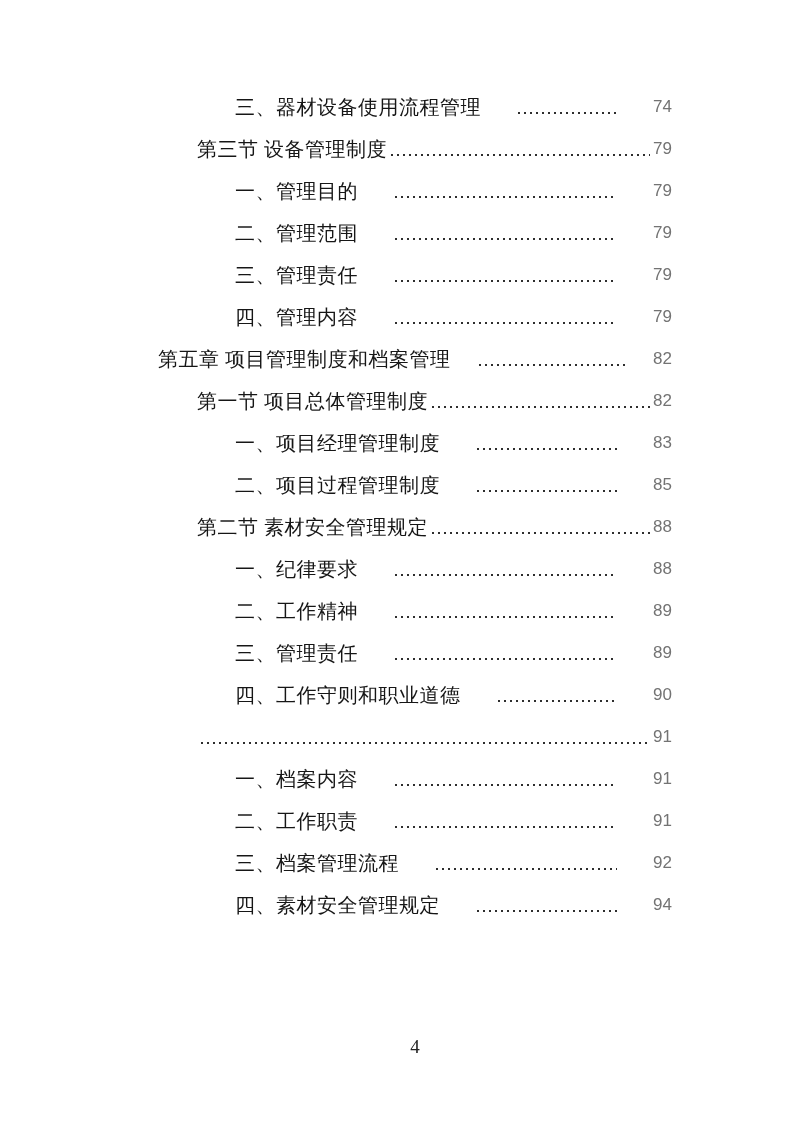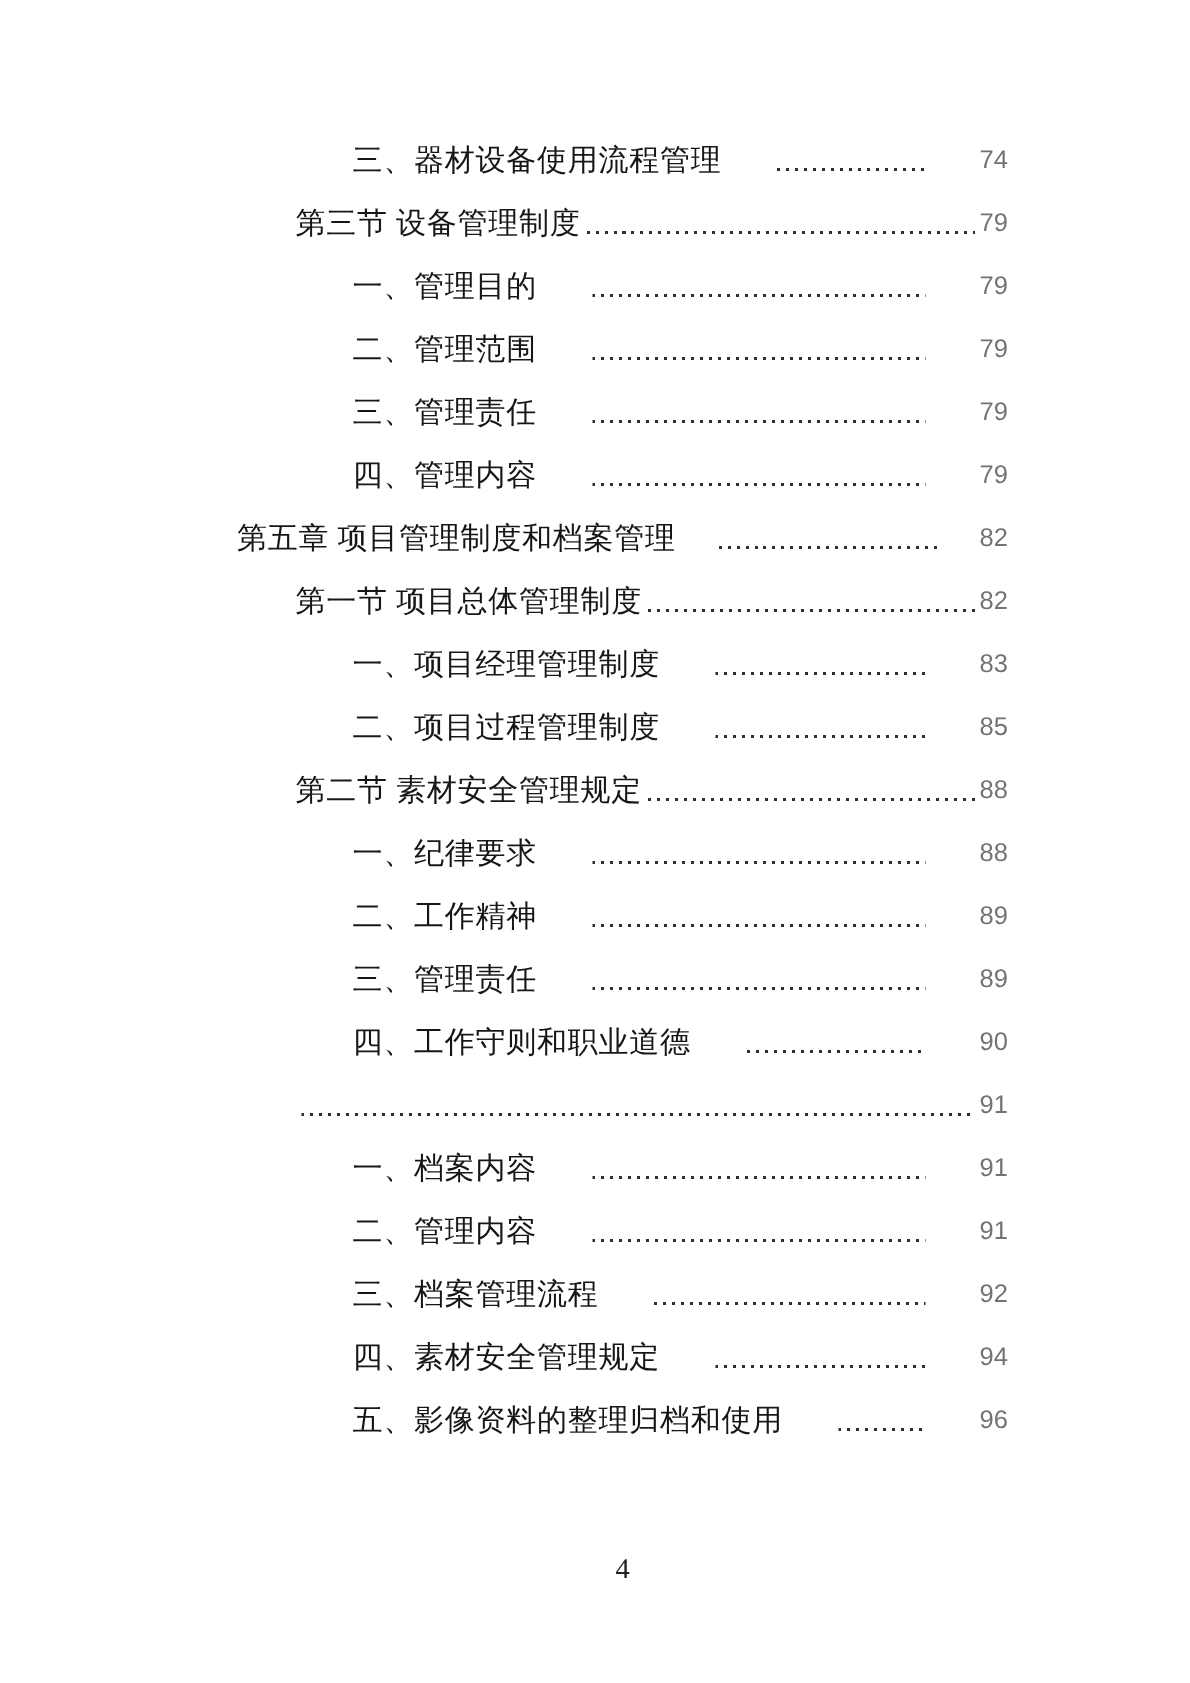--- a/index.html
+++ b/index.html
@@ -166,37 +166,32 @@
     <span class="toc-page">91</span>
   </div>
 
   <div class="toc-row level-3">
     <span class="toc-label">一、档案内容</span>
     <span class="toc-dots"></span>
     <span class="toc-page">91</span>
   </div>
 
   <div class="toc-row level-3">
-    <span class="toc-label">二、管理内容</span>
+    <span class="toc-label">二、工作职责</span>
     <span class="toc-dots"></span>
     <span class="toc-page">91</span>
   </div>
 
   <div class="toc-row level-3">
     <span class="toc-label">三、档案管理流程</span>
     <span class="toc-dots"></span>
     <span class="toc-page">92</span>
   </div>
 
   <div class="toc-row level-3">
     <span class="toc-label">四、素材安全管理规定</span>
     <span class="toc-dots"></span>
     <span class="toc-page">94</span>
   </div>
 
-  <div class="toc-row level-3">
-    <span class="toc-label">五、影像资料的整理归档和使用</span>
-    <span class="toc-dots"></span>
-    <span class="toc-page">96</span>
-  </div>
 </div>
   <div class="footer-page-number">4</div>
 </div>
 
 </body></html>

